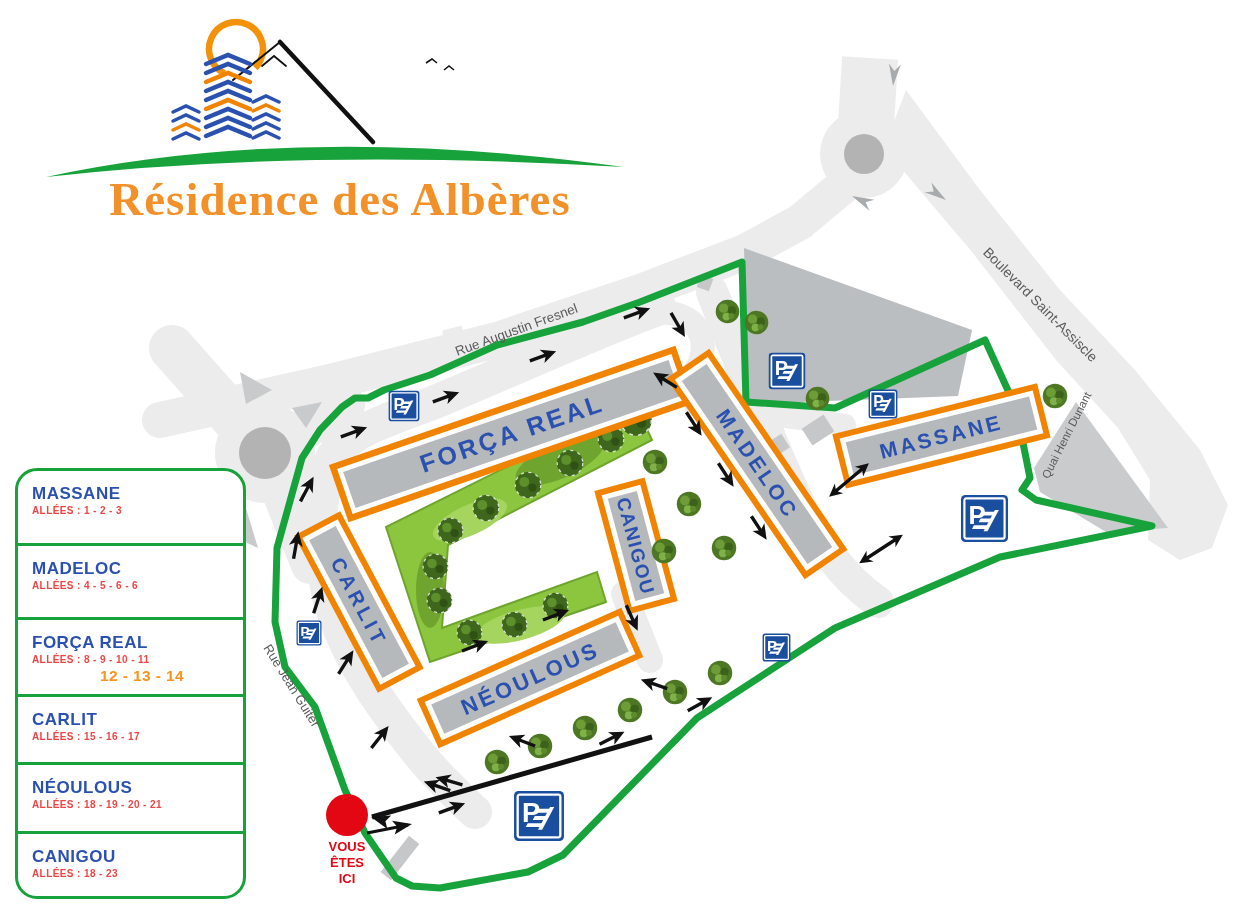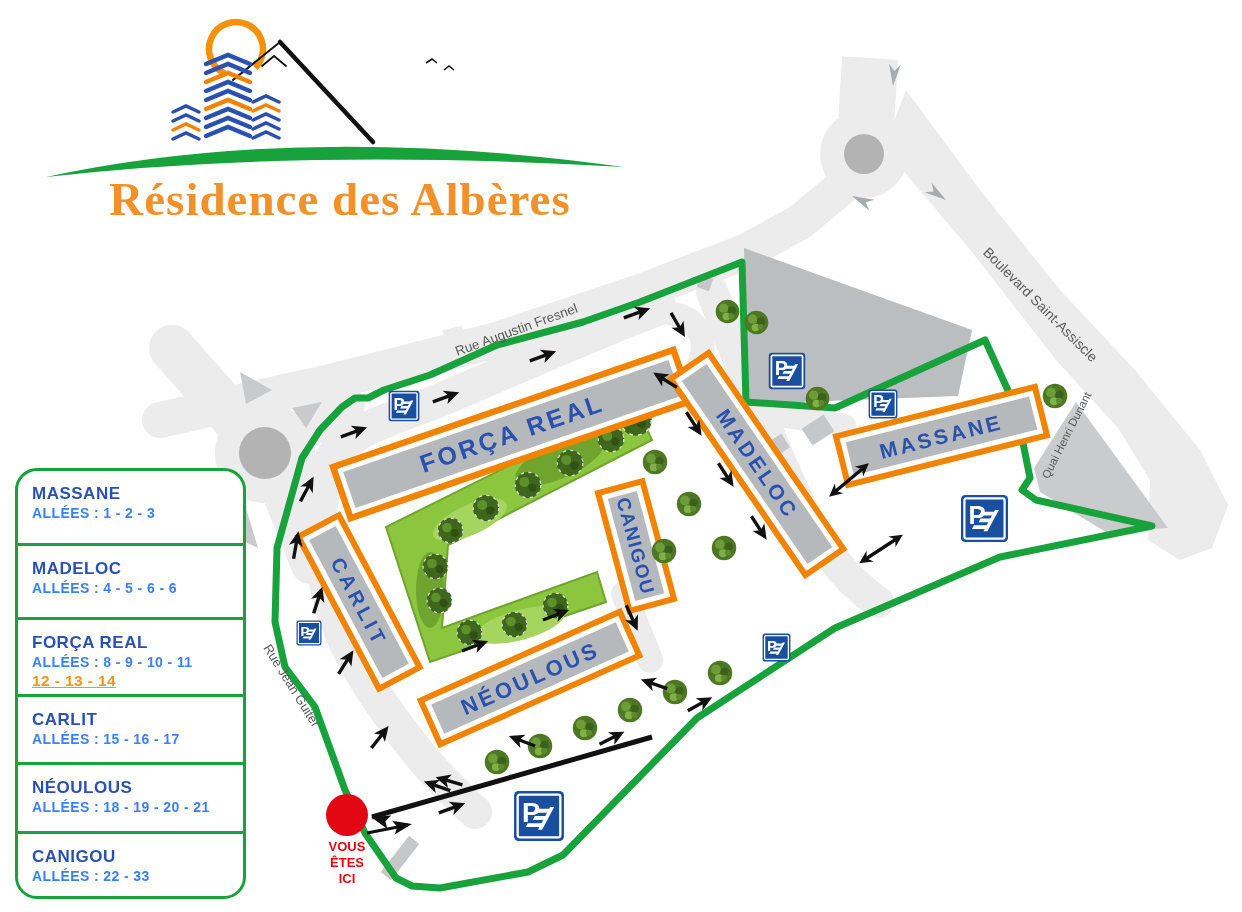--- a/index.html
+++ b/index.html
@@ -9,22 +9,22 @@
   
   .legend{
     position:absolute;left:15px;top:468px;width:231px;height:431px;
     box-sizing:border-box;background:#fff;border:3.5px solid #17A23B;
     border-radius:22px;overflow:hidden;z-index:5;
   }
   .legend-row{box-sizing:border-box;border-bottom:3px solid #17A23B;
     padding:12px 8px 0 14px;}
   .legend-row:last-child{border-bottom:none;}
   .legend-name{font-size:17px;font-weight:800;color:#2B51B0;letter-spacing:.5px;line-height:1.25;}
-  .legend-alleys{font-size:14px;font-weight:800;color:#3b82f6;letter-spacing:.4px;line-height:1.3;}
-  .legend-alleys2{font-size:15.5px;font-weight:800;color:#F7941E;letter-spacing:.4px;line-height:1.3;text-decoration:underline;}
+  .legend-alleys{font-size:10px;font-weight:800;color:#ef4444;letter-spacing:.4px;line-height:1.3;}
+  .legend-alleys2{font-size:15.5px;font-weight:800;color:#F7941E;letter-spacing:.4px;margin-left:68px;line-height:1.3;}
   .r1{height:75px}.r2{height:74px}.r3{height:77px}.r4{height:68px}.r5{height:69px}.r6{height:65px}
   svg text{user-select:none;}
 </style>
 </head>
 <body>
 
 <svg id="map-svg" width="1242" height="912" viewBox="0 0 1242 912">
   <defs>
     <g id="arr">
         <path d="M-14,-1.7 L2,-1.7 L-1,-7 L14,0 L-1,7 L2,1.7 L-14,1.7 Z" fill="#111"></path>
@@ -296,15 +296,15 @@
   <div class="legend-row r4">
     <div class="legend-name">CARLIT</div>
     <div class="legend-alleys">ALLÉES : 15 - 16 - 17</div>
   </div>
   <div class="legend-row r5">
     <div class="legend-name">NÉOULOUS</div>
     <div class="legend-alleys">ALLÉES : 18 - 19 - 20 - 21</div>
   </div>
   <div class="legend-row r6">
     <div class="legend-name">CANIGOU</div>
-    <div class="legend-alleys">ALLÉES : 22 - 33</div>
+    <div class="legend-alleys">ALLÉES : 18 - 23</div>
   </div>
 </div>
 
 </body></html>

